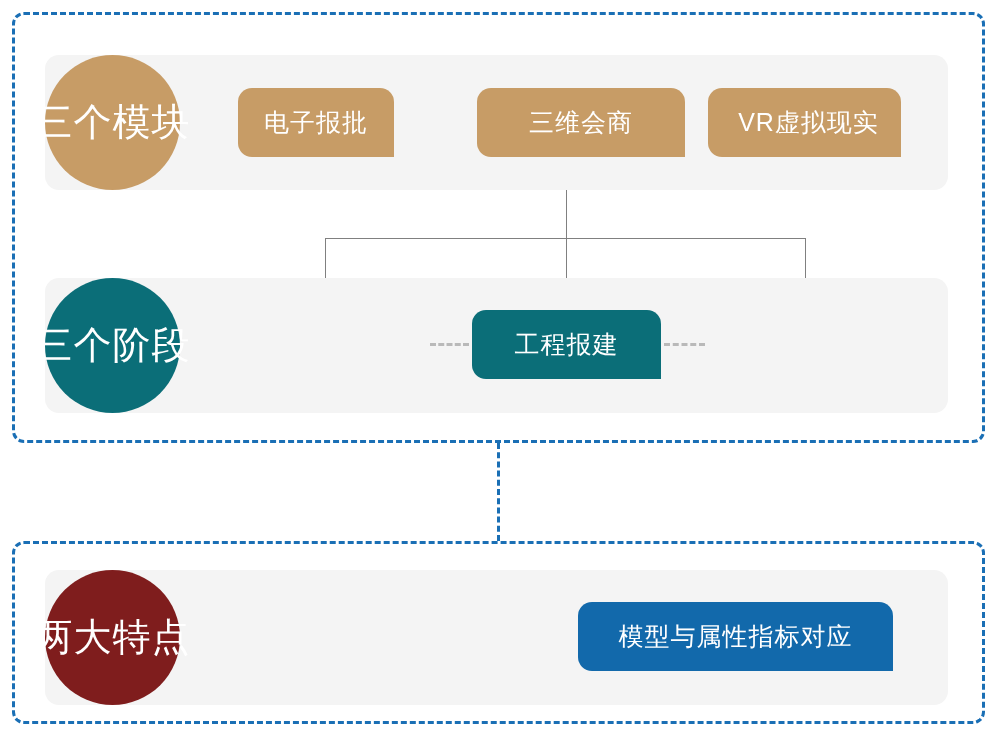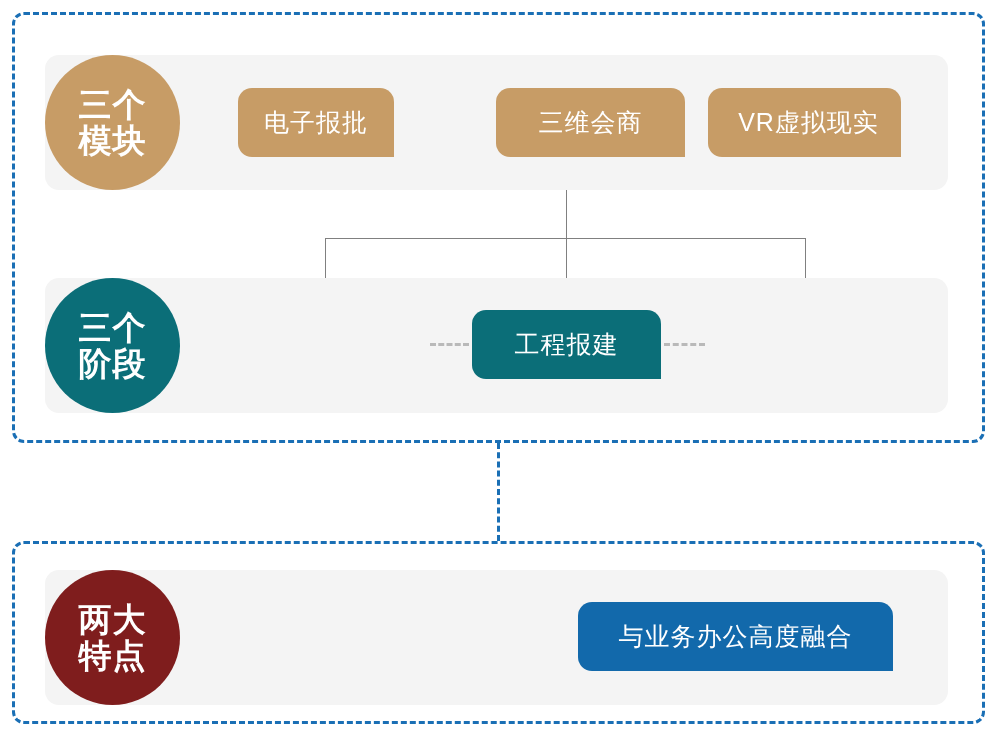--- a/index.html
+++ b/index.html
@@ -60,26 +60,26 @@
   #panel-stages  { left: 45px;  top: 278px; width: 903px; height: 135px; }
   #panel-features{ left: 45px;  top: 570px; width: 903px; height: 135px; }
 
   
   .badge-circle {
     position: absolute;
     width: 135px;
     height: 135px;
     border-radius: 50%;
     display: flex;
-    flex-direction: column;
+    flex-direction: row;
     align-items: center;
     justify-content: center;
     color: #ffffff;
-    font-weight: bold;
-    font-size: 33px;
+    font-weight: normal;
+    font-size: 38px;
     line-height: 1.08;
     letter-spacing: 1px;
     text-align: center;
     user-select: none;
   }
   #badge-modules  { left: 45px; top: 55px;  background: #c79c66; }
   #badge-stages   { left: 45px; top: 278px; background: #0b6e78; }
   #badge-features { left: 45px; top: 570px; background: #7f1d1d; justify-content: center; }
   .badge-line { display: block; white-space: nowrap; }
 
@@ -96,21 +96,21 @@
     border-radius: 14px 14px 0 14px;
     white-space: nowrap;
     user-select: none;
   }
   .card-gold { background: #c79c66; }
   .card-teal { background: #0b6e78; }
   .card-blue { background: #1269ab; }
 
   
   #card-module-0 { left: 238px; top: 88px; width: 156px; }
-  #card-module-1 { left: 496px; top: 88px; width: 189px; }
+  #card-module-1 { left: 477px; top: 88px; width: 208px; }
   #card-module-2 { left: 708px; top: 88px; width: 185px; padding-left: 8px; }
 
   
   #card-stage-0 { left: 238px; top: 310px; width: 189px; }
   #card-stage-1 { left: 472px; top: 310px; width: 189px; }
   #card-stage-2 { left: 708px; top: 310px; width: 185px; }
 
   
   #card-feature-0 { left: 238px; top: 602px; width: 315px; }
   #card-feature-1 { left: 578px; top: 602px; width: 315px; }
@@ -199,16 +199,16 @@
 
   <div class="dashed-group" id="group-features"></div>
   <div class="row-panel" id="panel-features"></div>
 
   <div class="badge-circle" id="badge-features">
     <span class="badge-line">两大</span>
     <span class="badge-line">特点</span>
   </div>
 
   <div class="item-card card-blue" id="card-feature-1">
-    <span>与业务办公高度融合</span>
+    <span>模型与属性指标对应</span>
   </div>
 
 </div>
 
 </body></html>

